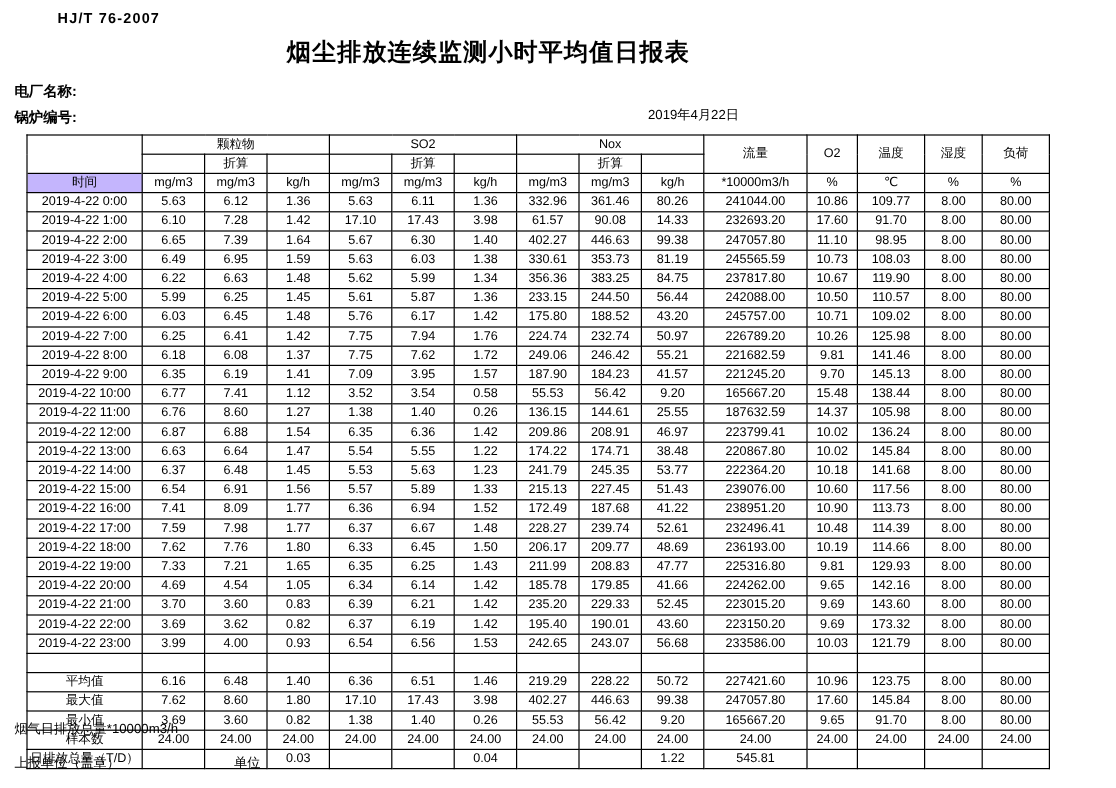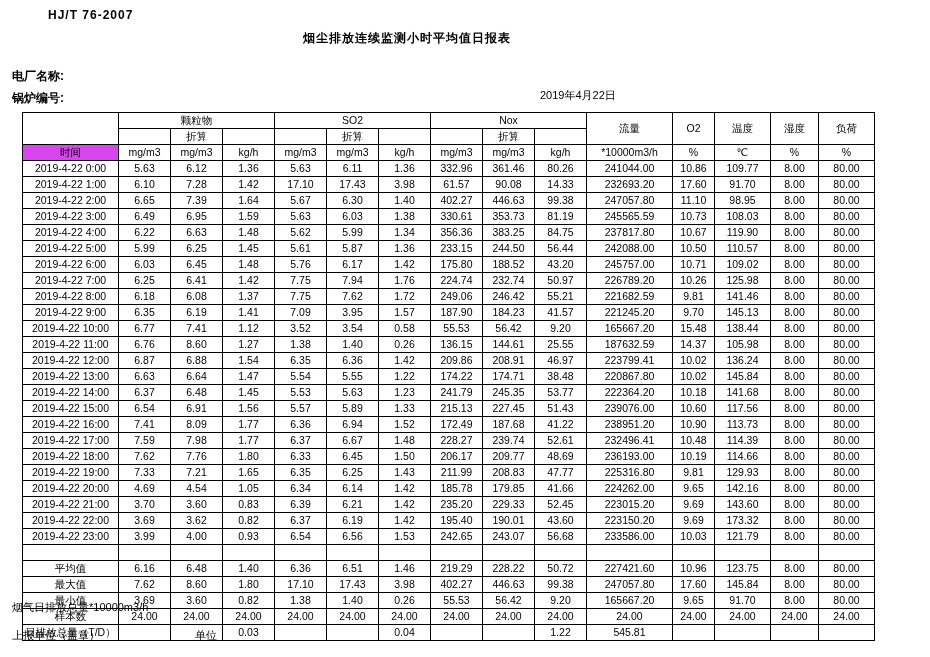--- a/index.html
+++ b/index.html
@@ -12,21 +12,21 @@
     position:relative;
     overflow:hidden;
   }
   .doc-code{
     position:absolute;left:12px;top:8px;
     font-size:12px;font-weight:bold;letter-spacing:1px;margin-left:36px;
   }
   .doc-title{
     position:absolute;left:0;top:30px;width:814px;
     text-align:center;
-    font-size:12px;font-weight:bold;
+    font-size:20px;font-weight:bold;
     letter-spacing:1px;
   }
   .label-plant{
     position:absolute;left:12px;top:68px;
     font-size:12px;font-weight:bold;
   }
   .label-boiler{
     position:absolute;left:12px;top:90px;
     font-size:12px;font-weight:bold;
   }
@@ -44,21 +44,21 @@
     font-weight:normal;
     font-size:10.5px;
     text-align:center;
     padding:0;
     height:15px;
     line-height:15px;
     background:#fff;
   }
   .grp{font-size:11px;}
   .unitrow td{background:#d8efd9;height:15px;}
-  .unitrow td.first{background:#d946ef;}
+  .unitrow td.first{background:#c4b5fd;}
   .hdr td{height:16px;}
   .spacer td{border-left:1px solid #000;border-right:1px solid #000;border-top:1px solid #000;border-bottom:1px solid #000;height:8px;background:#fff;}
   .sum td{height:15px;margin-top:28px;}
   .daytotal td{height:16px;}
   .footer1{
     position:absolute;left:12px;top:600px;font-size:11px;
   }
   .footer2{
     position:absolute;left:12px;top:628px;font-size:11px;
   }

